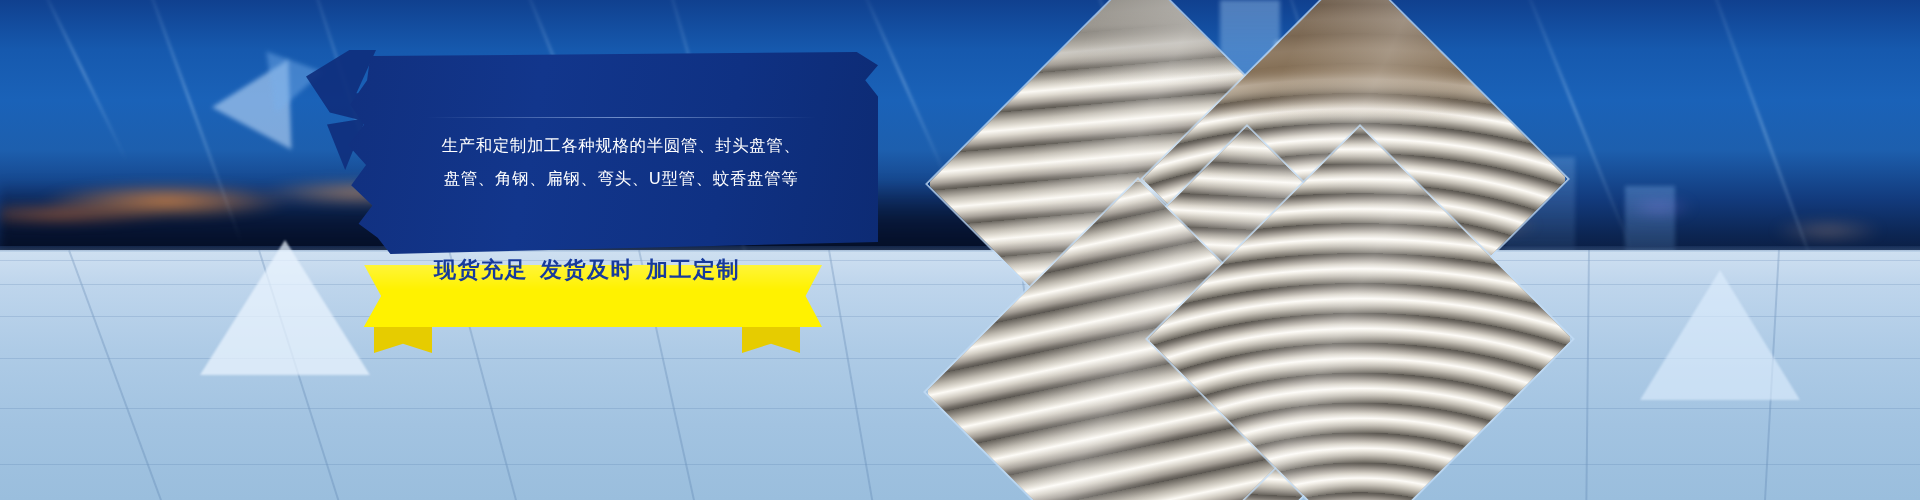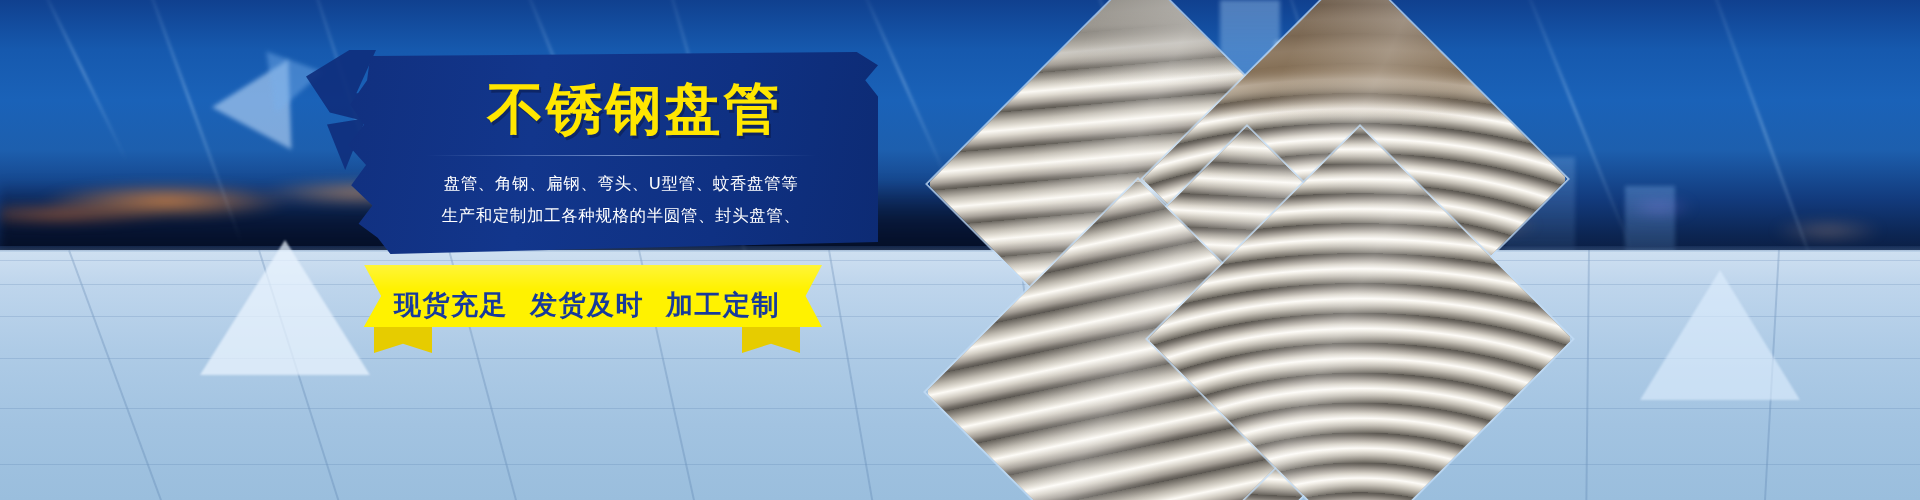--- a/index.html
+++ b/index.html
@@ -193,22 +193,22 @@
   .ribbon-body {
     position:absolute; left:0; top:10px; width:100%; height:62px;
     background:#fff200;
     clip-path:polygon(6.5% 0%, 100% 0%, 96.5% 50%, 100% 100%, 2.5% 100%, 6.2% 50%, 2.6% 0%);
   }
   .ribbon-body::before {
     content:""; position:absolute; left:0; top:0; width:100%; height:100%;
     background:linear-gradient(180deg,rgba(255,255,255,.22),rgba(255,255,255,0) 40%);
   }
   .ribbon-text {
-    position:absolute; inset:0; display:flex; align-items:center; justify-content:center;
-    gap:22px; color:#173a9c; font-size:27px; font-weight:bold; letter-spacing:1.5px;
+    position:absolute; inset:0; display:flex; justify-content:center;
+    gap:12px; color:#173a9c; font-size:22px; font-weight:bold; letter-spacing:1.5px;
   }
   .ribbon-text span { white-space:nowrap; }
 </style>
 </head>
 <body>
 
 <div class="banner">
 
   <div class="bg-base"></div>
   <div class="sky-dark"></div>
@@ -301,25 +301,24 @@
         <div class="sheen"></div>
       </div>
     </div>
   </div>
 
   <div class="panel-wrap">
     <div class="panel-shadow"></div>
     <div class="panel-arrow"></div>
     <div class="panel-shape"></div>
     <div class="panel-content">
-      <div class="title">不锈钢盘管</div>
       <div class="divider"></div>
       <div class="subtitle">
+        <div class="sub-line">生产和定制加工各种规格的半圆管、封头盘管、</div>
         <div class="sub-line">盘管、角钢、扁钢、弯头、U型管、蚊香盘管等</div>
-        <div class="sub-line">生产和定制加工各种规格的半圆管、封头盘管、</div>
       </div>
     </div>
   </div>
 
   <div class="ribbon-wrap">
     <div class="ribbon-tail tail-l"></div>
     <div class="ribbon-tail tail-r"></div>
     <div class="ribbon-body"></div>
     <div class="ribbon-text">
       <span>现货充足</span>

